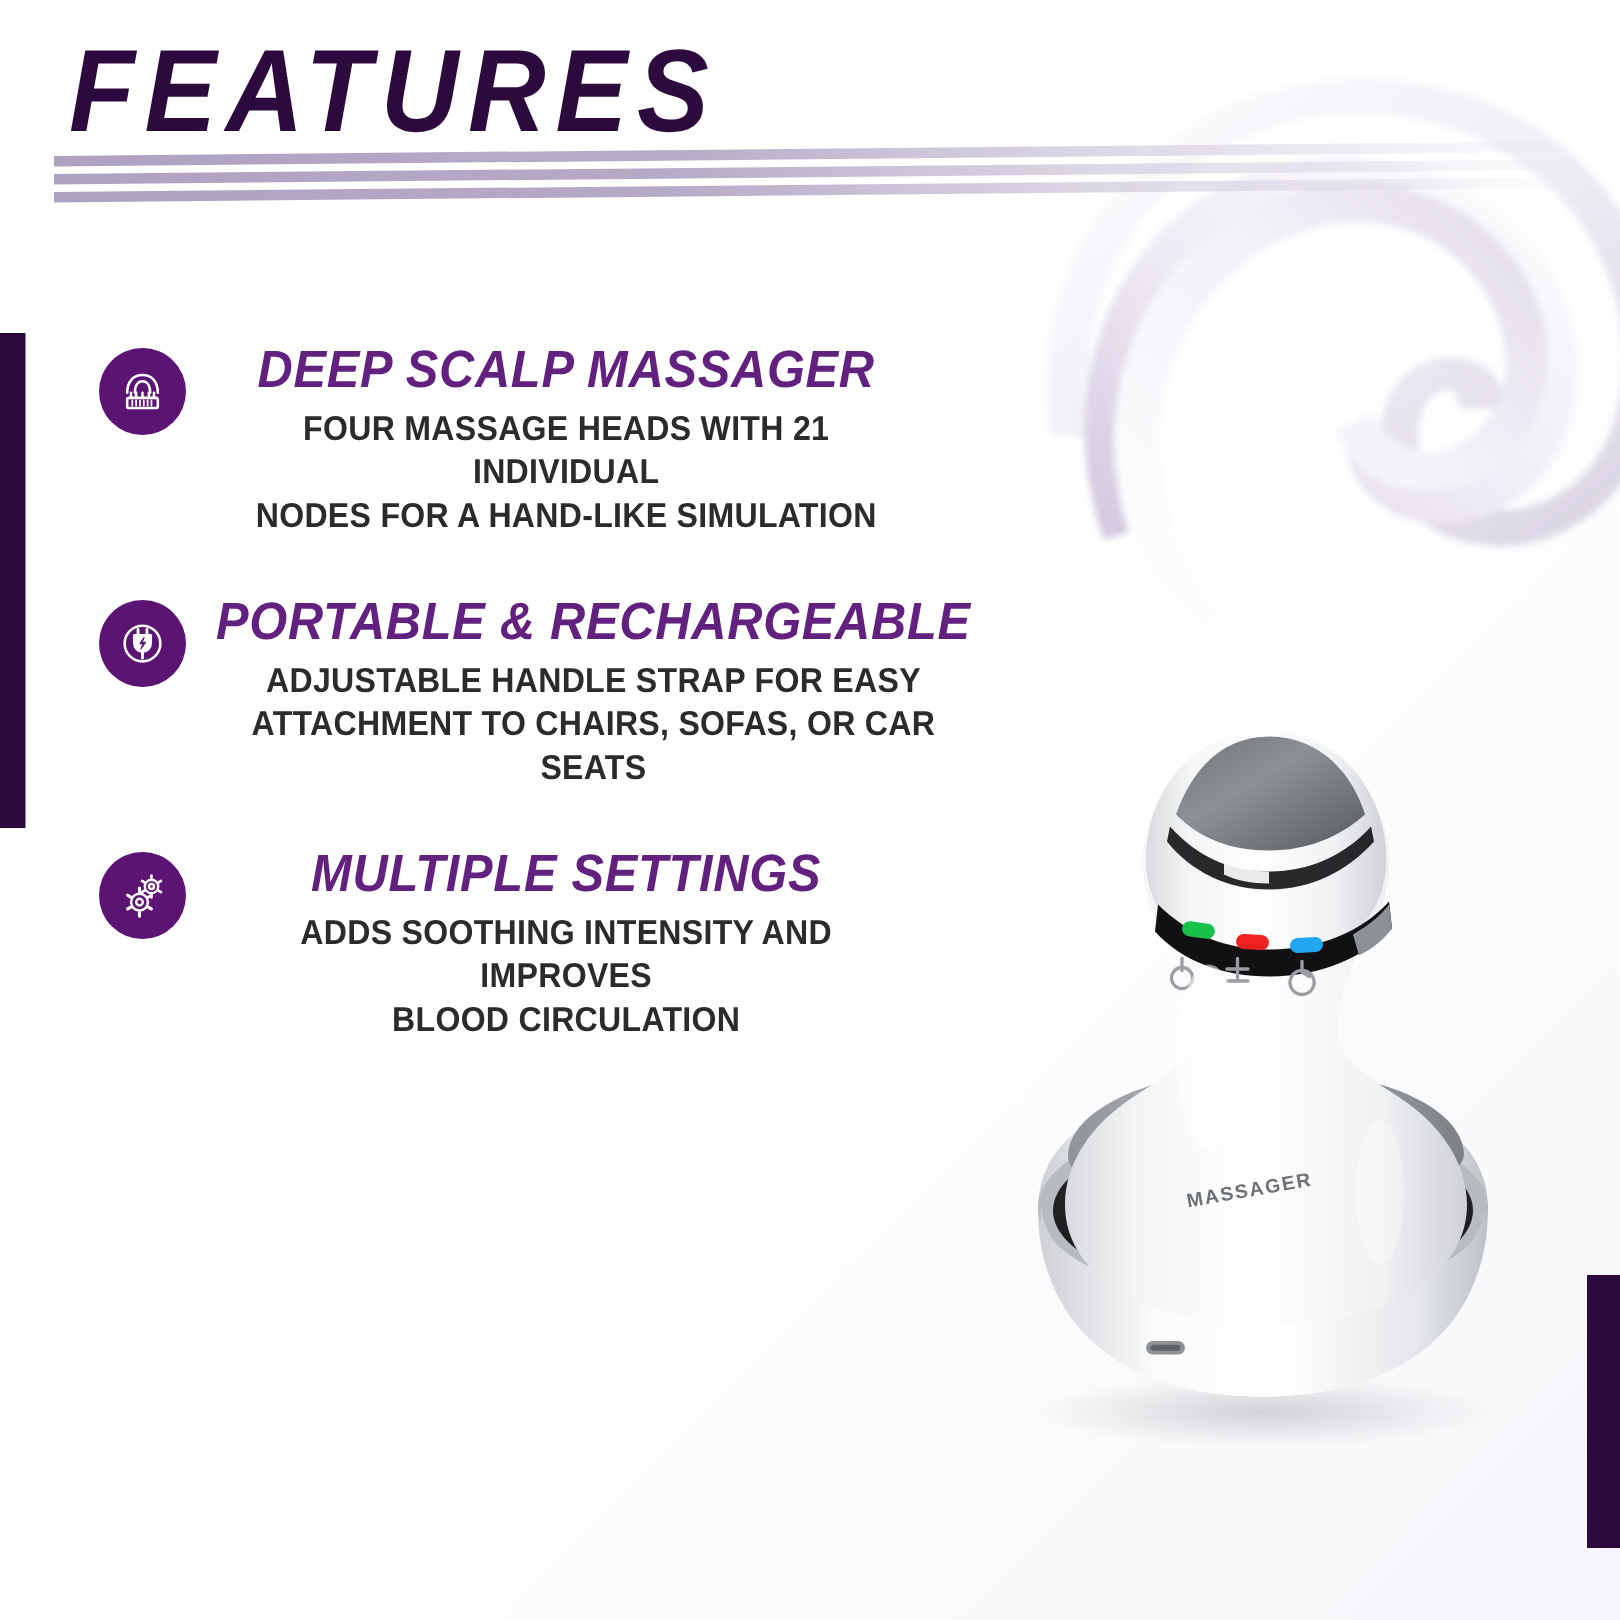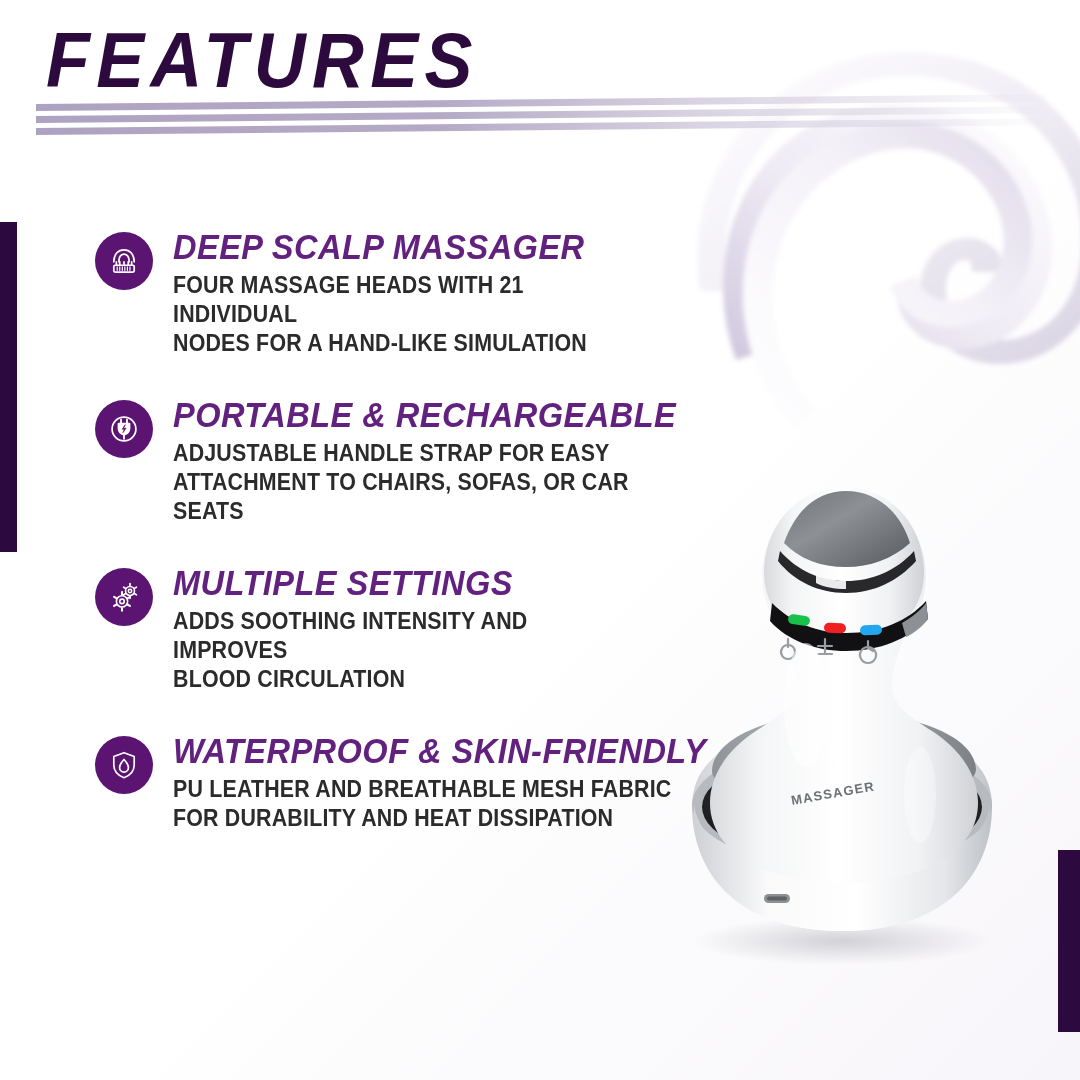--- a/index.html
+++ b/index.html
@@ -90,23 +90,24 @@
     transform: rotate(-0.55deg);
     transform-origin: left center;
   }
   .rule.r1 { top: 0px; }
   .rule.r2 { top: 12px; }
   .rule.r3 { top: 24px; }
 
   
   .features {
     position: absolute;
-    left: 95px;
+    left: 66px;
     top: 228px;
     width: 580px;
+    text-align: center;
   }
   .feature {
     position: relative;
     display: flex;
     align-items: flex-start;
     margin-bottom: 38px;
   }
   .feature-icon {
     flex: 0 0 auto;
     width: 58px;
@@ -275,39 +276,20 @@
           </g>
         </svg>
       </div>
       <div class="feature-body">
         <div class="feature-heading">MULTIPLE SETTINGS</div>
         <div class="feature-desc">ADDS SOOTHING INTENSITY AND IMPROVES
 BLOOD CIRCULATION</div>
       </div>
     </div>
 
-    <div class="feature">
-      <div class="feature-icon">
-        <svg viewBox="0 0 40 40" width="34" height="34" aria-hidden="true">
-          <g fill="none" stroke="#ffffff" stroke-width="2" stroke-linecap="round" stroke-linejoin="round">
-            <path d="M20 5.5 L32 10 L32 20 C32 27.5 26.5 32.5 20 35
-                     C13.5 32.5 8 27.5 8 20 L8 10 Z"></path>
-            <path d="M20 13.5 C20 13.5 14.8 19.2 14.8 22.8
-                     C14.8 25.9 17.1 28.3 20 28.3
-                     C22.9 28.3 25.2 25.9 25.2 22.8
-                     C25.2 19.2 20 13.5 20 13.5 Z"></path>
-          </g>
-        </svg>
-      </div>
-      <div class="feature-body">
-        <div class="feature-heading">WATERPROOF &amp; SKIN-FRIENDLY</div>
-        <div class="feature-desc">PU LEATHER AND BREATHABLE MESH FABRIC
-FOR DURABILITY AND HEAT DISSIPATION</div>
-      </div>
-    </div>
 
   </div>
 
   <div class="product">
     <svg viewBox="0 0 450 600" width="450" height="600" aria-hidden="true">
       <defs>
         <linearGradient id="bodyG" x1="0" y1="0" x2="1" y2="0">
           <stop offset="0%" stop-color="#d9dadd"></stop>
           <stop offset="18%" stop-color="#f4f5f6"></stop>
           <stop offset="48%" stop-color="#ffffff"></stop>

